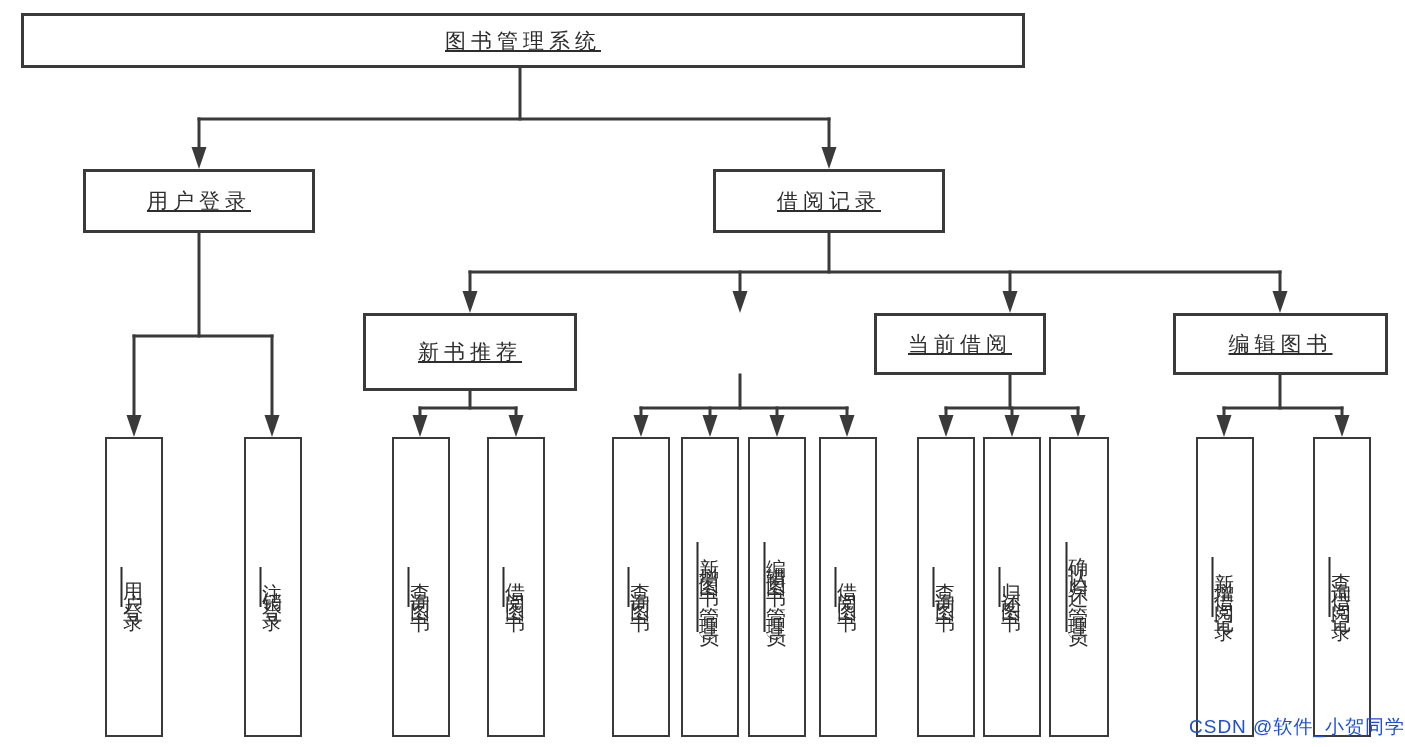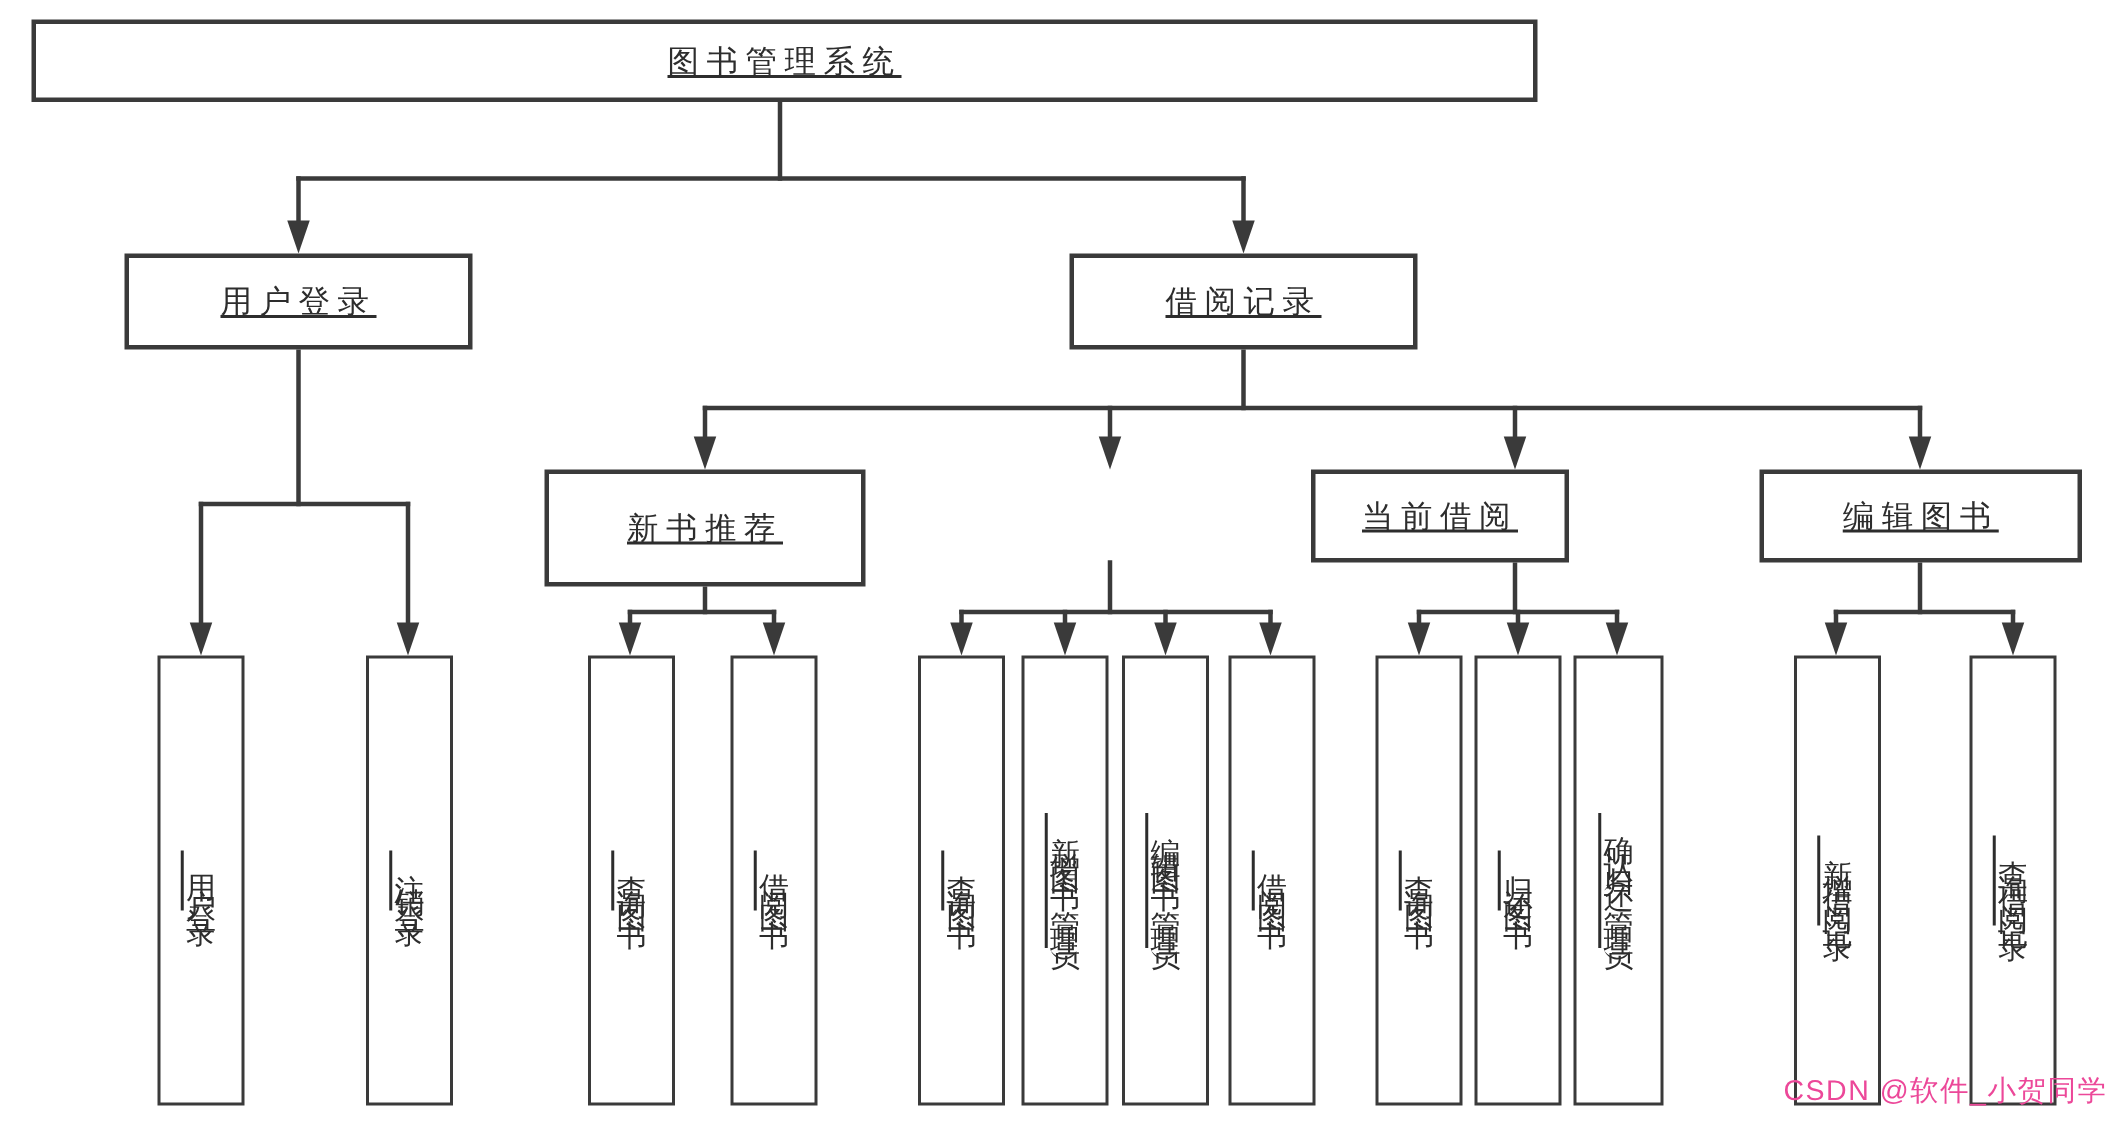--- a/index.html
+++ b/index.html
@@ -39,21 +39,21 @@
     writing-mode: vertical-rl;
     text-orientation: mixed;
     letter-spacing: 10px;
     white-space: nowrap;
   }
   .watermark {
     position: absolute;
     left: 1189px;
     top: 714px;
     font-size: 19px;
-    color: #ec4899;
+    color: #1d4ed8;
     letter-spacing: 1px;
     z-index: 3;
     white-space: nowrap;
   }
 </style>
 </head>
 <body>
 
 <div class="stage">
 

